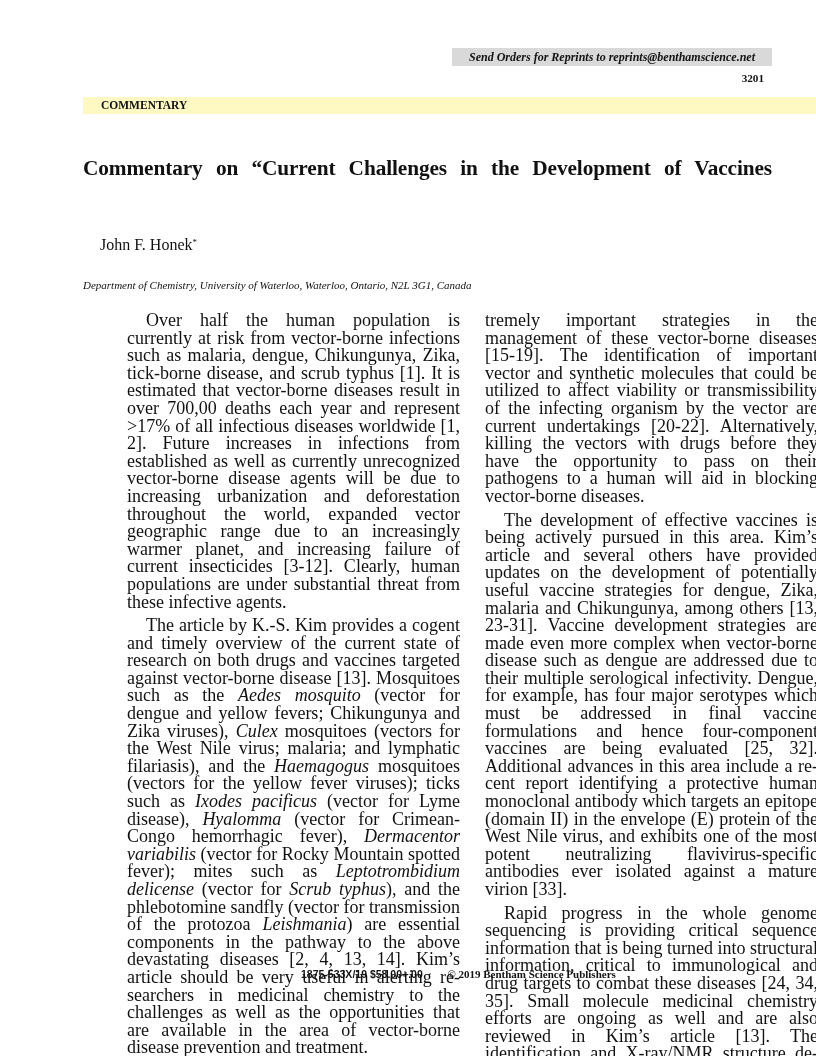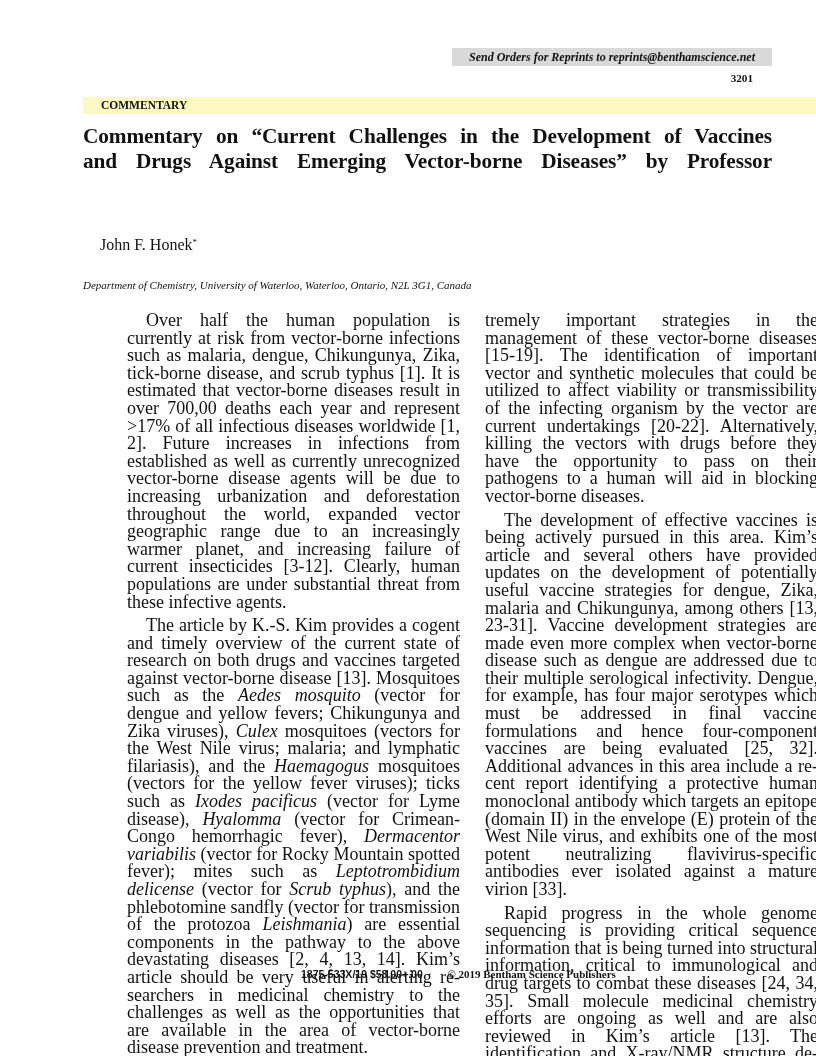--- a/index.html
+++ b/index.html
@@ -42,21 +42,21 @@
     }
     .journal-line .cite {
       position: absolute;
       left: 218px;
       top: 0;
       white-space: nowrap;
     }
     .journal-line .cite i { font-style: italic; }
     .journal-line .page-num {
       position: absolute;
-      right: 19px;
+      right: 8px;
       top: 0;
     }
     .section-band {
       position: absolute;
       left: 83px;
       top: 97px;
       width: 741px;
       height: 17px;
       background: #fef9c3;
       font-weight: bold;
@@ -75,20 +75,21 @@
       font-weight: bold;
       text-align: justify;
       text-align-last: left;
       letter-spacing: -0.1px;
       margin: 0;
     }
     .title .line {
       display: block;
       text-align: justify;
       text-align-last: justify;
+      margin-top: 32px;
     }
     .title .line.last { text-align-last: left; }
     .author {
       position: absolute;
       left: 92px;
       top: 227px;
       font-size: 16px;
       line-height: 20px;
       margin: 8px;
     }
@@ -155,21 +156,20 @@
 <div class="journal-line">
   <span class="page-num">3201</span>
 </div>
 
 <div class="section-band">
   <span>COMMENTARY</span>
 </div>
 
 <h1 class="title">
   <span class="line">Commentary on “Current Challenges in the Development of Vaccines</span>
-  <span class="line">and Drugs Against Emerging Vector-borne Diseases” by Professor</span>
 </h1>
 
 <p class="author">
   <span>John F. Honek</span><sup>*</sup>
 </p>
 
 <p class="affiliation">Department of Chemistry, University of Waterloo, Waterloo, Ontario, N2L 3G1, Canada</p>
 
 <div class="column col-left">
   <p>Over half the human population is currently at risk from vector-borne infections such as malaria, dengue, Chikungunya, Zika, tick-borne disease, and scrub ty­phus [1]. It is estimated that vector-borne diseases re­sult in over 700,00 deaths each year and represent &gt;17% of all infectious diseases worldwide [1, 2]. Fu­ture increases in infections from established as well as currently unrecognized vector-borne disease agents will be due to increasing urbanization and deforestation throughout the world, expanded vector geographic range due to an increasingly warmer planet, and in­creasing failure of current insecticides [3-12]. Clearly, human populations are under substantial threat from these infective agents.</p>

